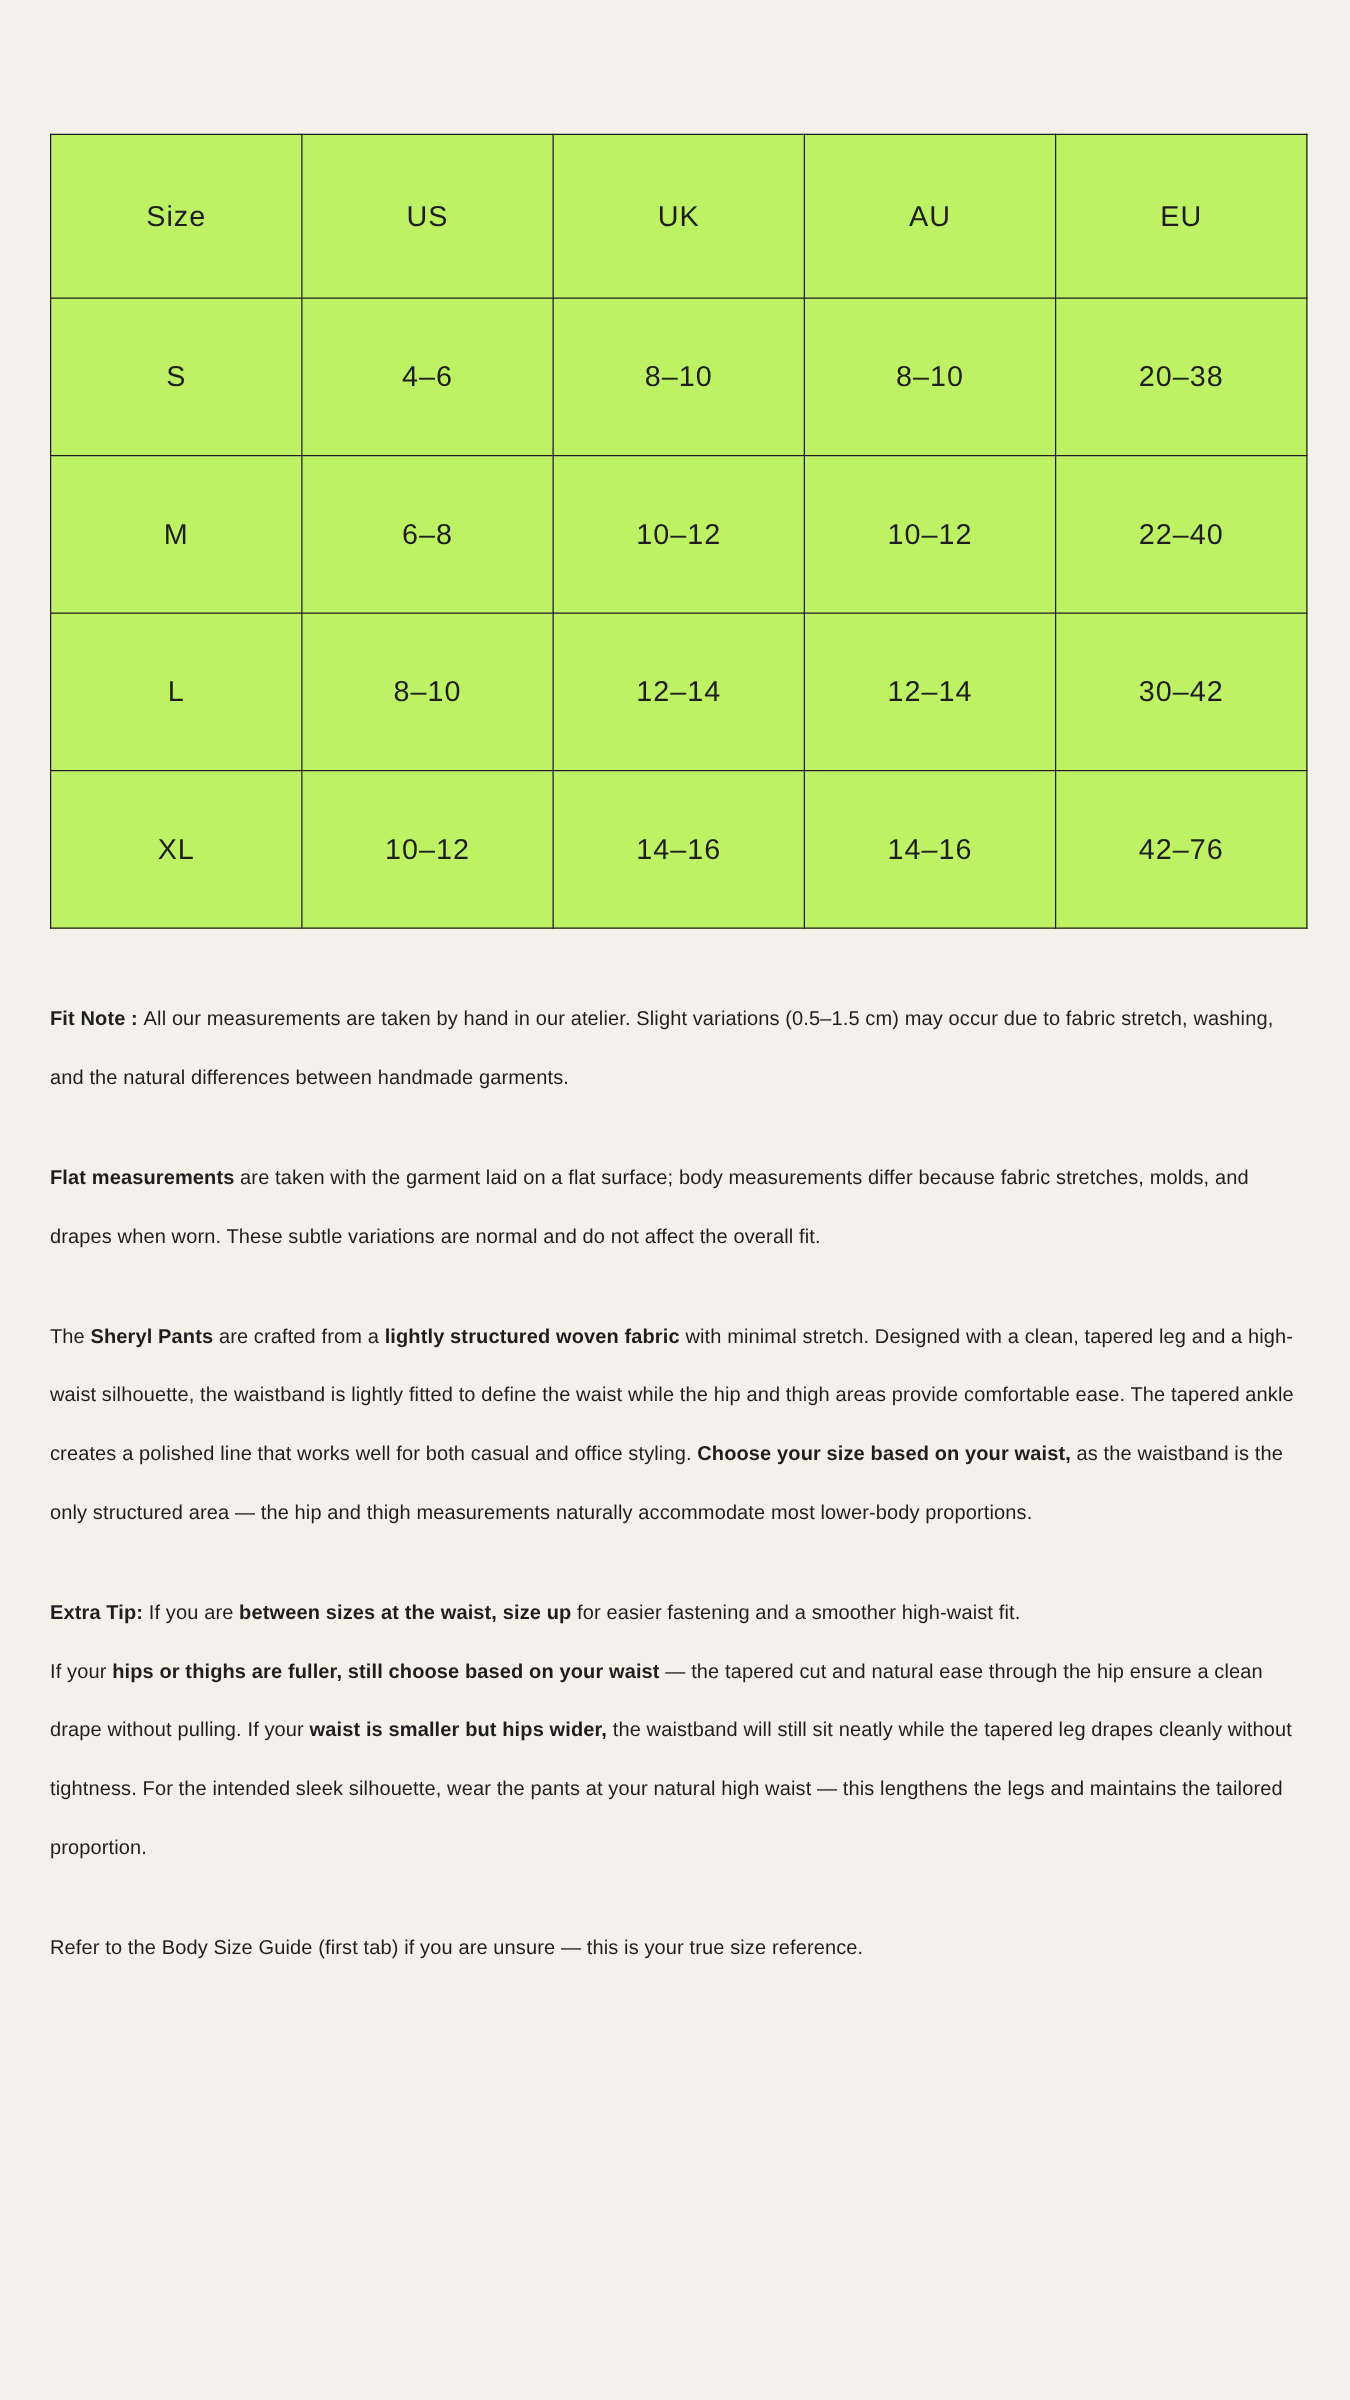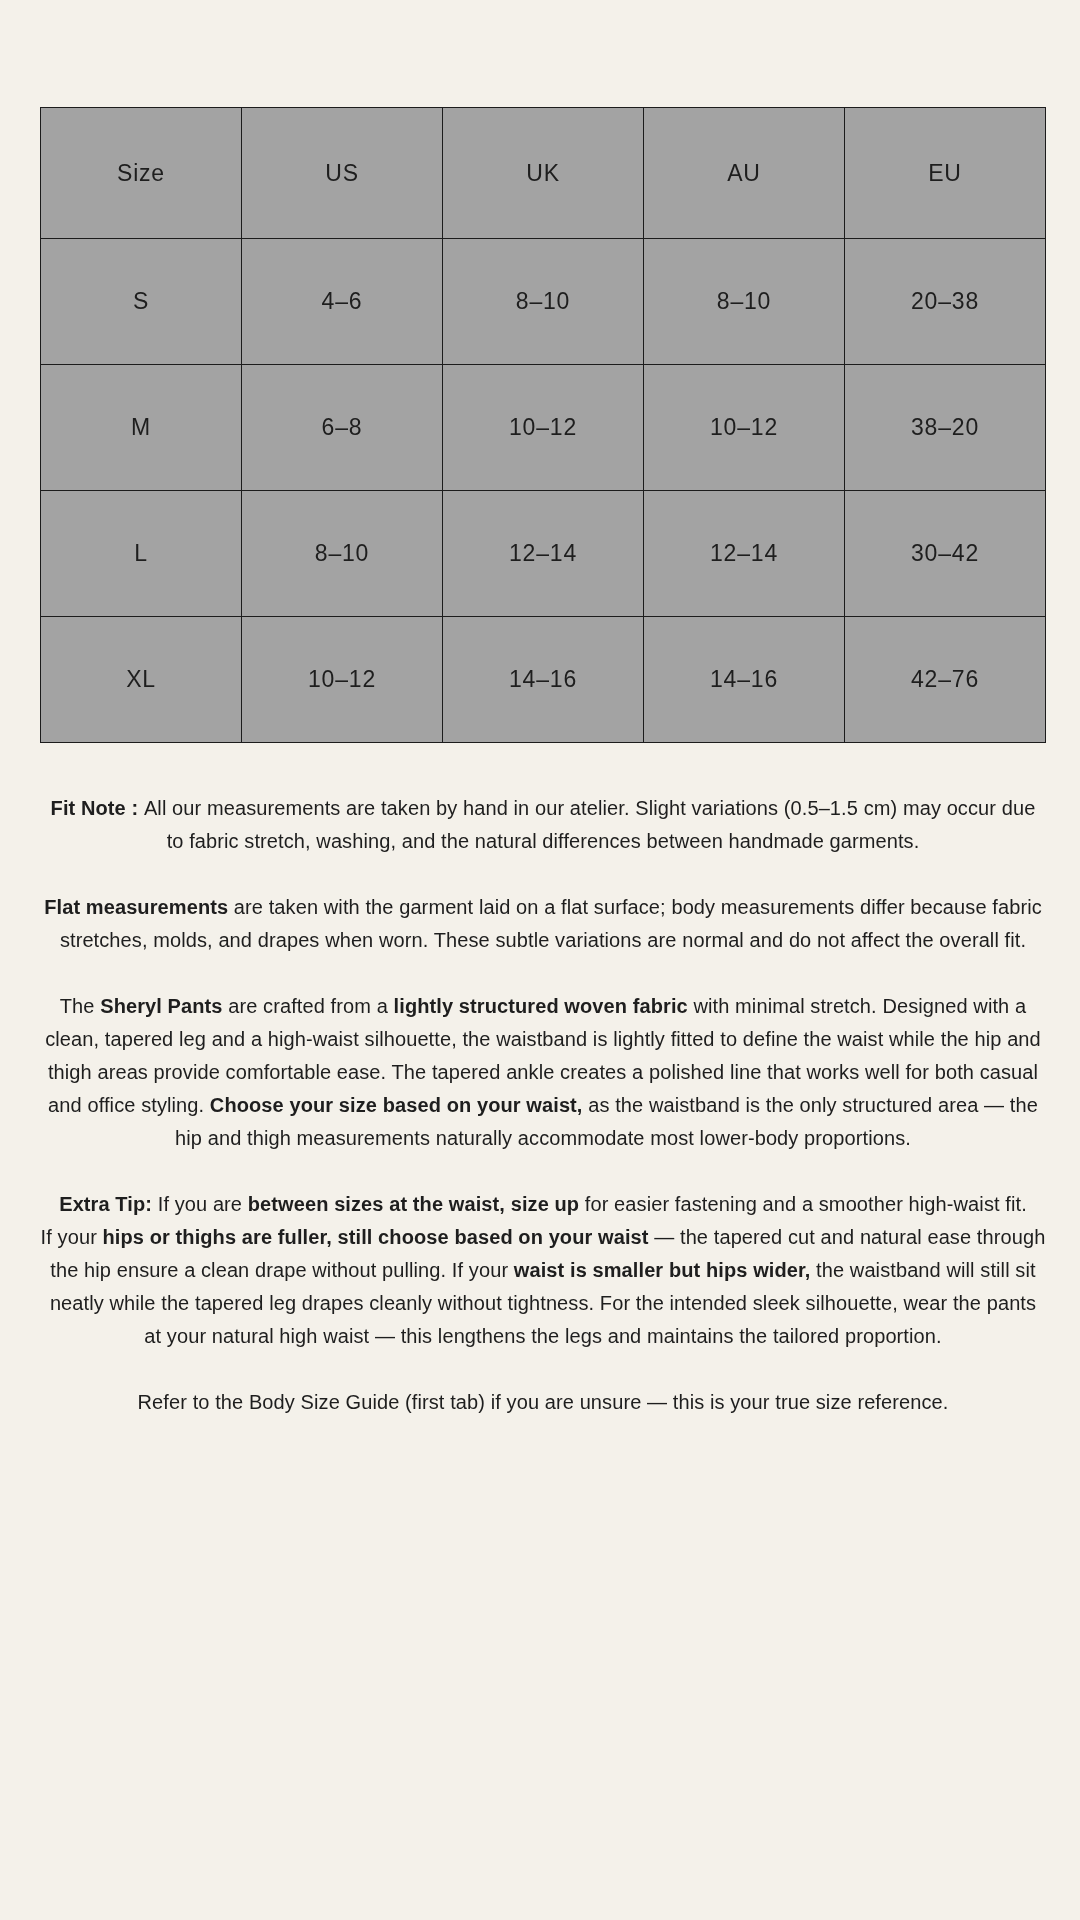--- a/index.html
+++ b/index.html
@@ -25,31 +25,30 @@
   }
   table.size-table th,
   table.size-table td {
     border: 1.5px solid #1c1c1c;
     text-align: center;
     vertical-align: middle;
     font-weight: 400;
     font-size: 23px;
     letter-spacing: 0.8px;
     color: #1e1e1e;
-    background: #a3a3a3;
+    background: #bef264;
   }
   table.size-table th { height: 128px; }
   table.size-table td { height: 123px; }
 
   .notes {
     padding: 49px 34px 0 40px;
-    font-size: 20px;
-    line-height: 33px;
+    font-size: 16px;
+    line-height: 47px;
     letter-spacing: 0.1px;
-    text-align: center;
   }
   .notes p {
     margin: 0 0 33px 0;
   }
   .notes .bold { font-weight: 700; }
   .footnote {
   }
 </style>
 </head>
 <body>
@@ -73,21 +72,21 @@
             <td>4–6</td>
             <td>8–10</td>
             <td>8–10</td>
             <td>20–38</td>
           </tr>
           <tr>
             <td>M</td>
             <td>6–8</td>
             <td>10–12</td>
             <td>10–12</td>
-            <td>38–20</td>
+            <td>22–40</td>
           </tr>
           <tr>
             <td>L</td>
             <td>8–10</td>
             <td>12–14</td>
             <td>12–14</td>
             <td>30–42</td>
           </tr>
           <tr>
             <td>XL</td>

